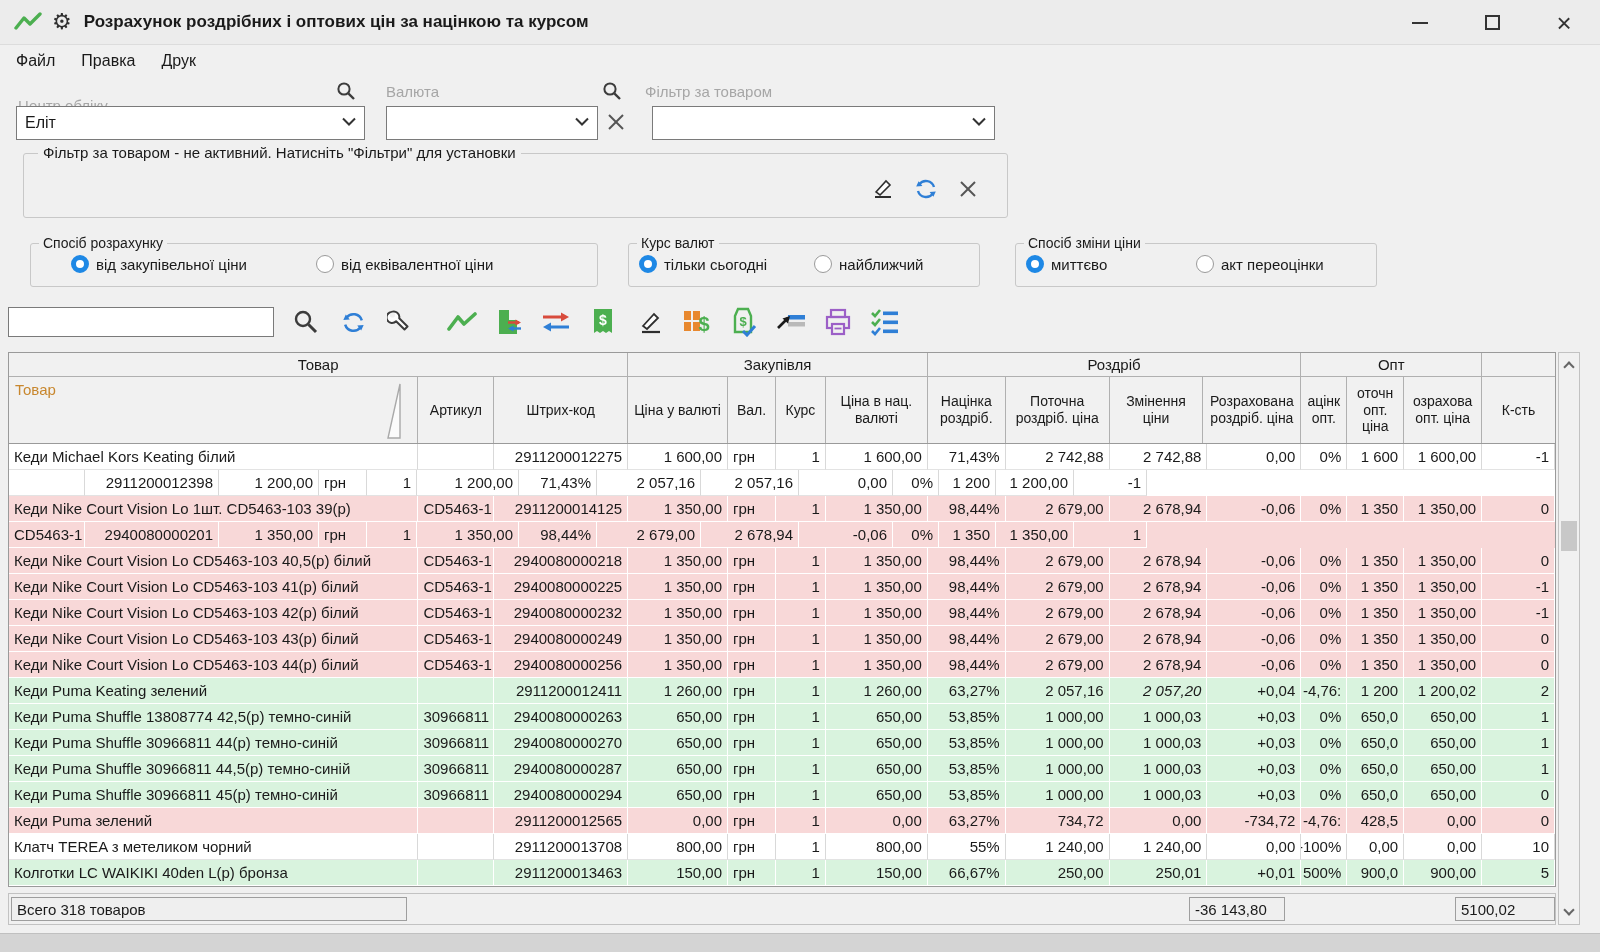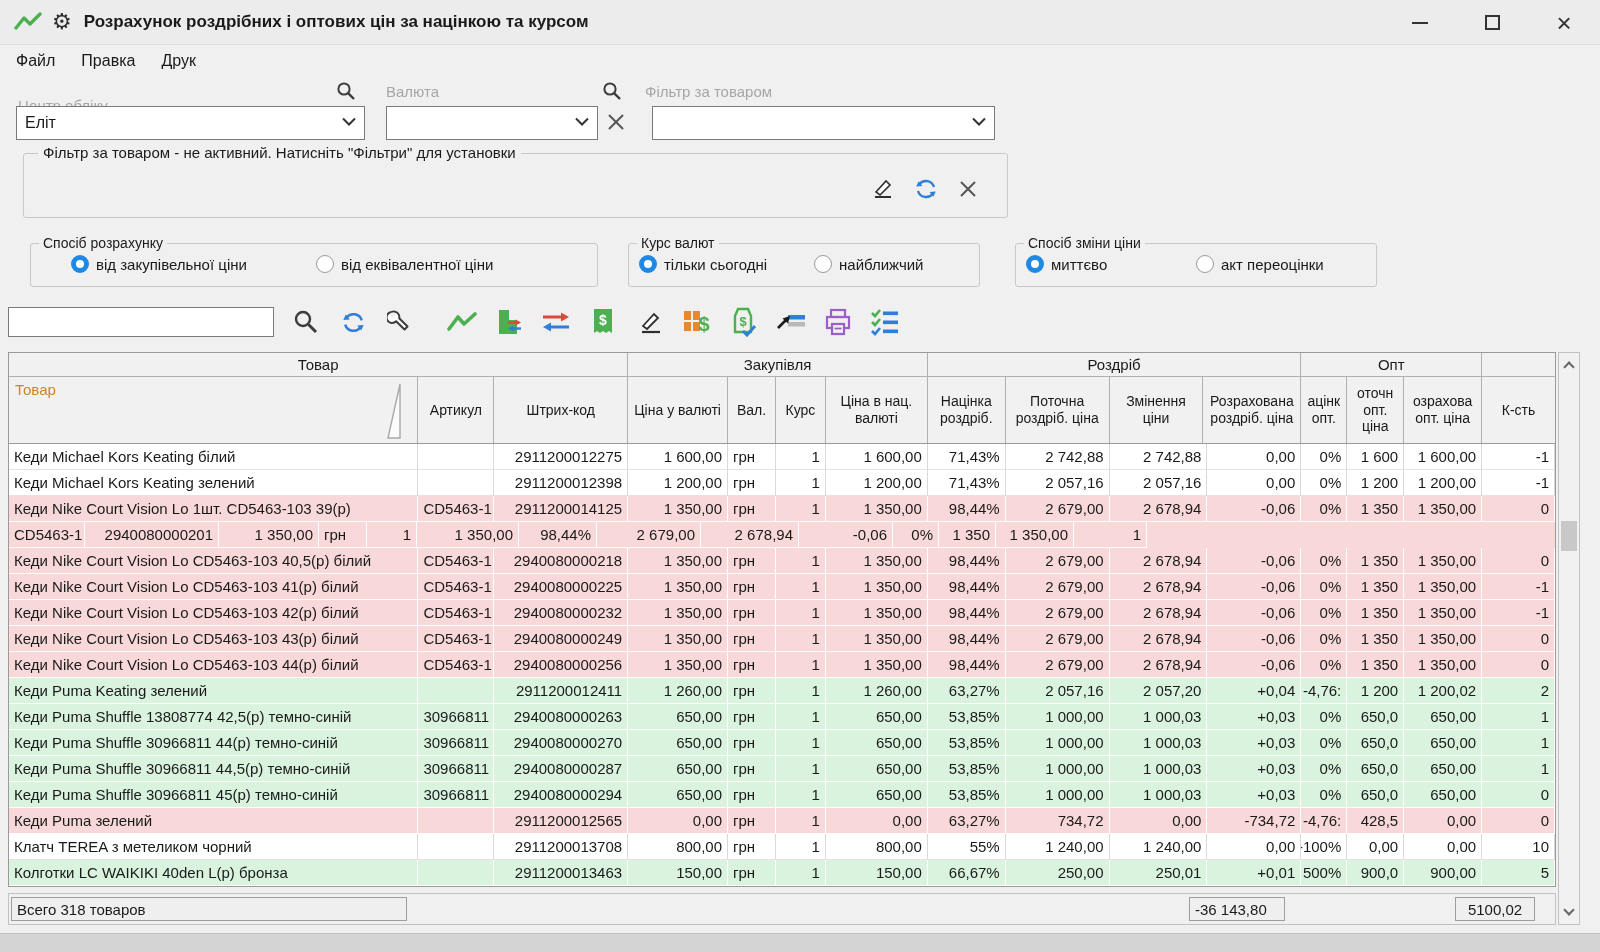--- a/index.html
+++ b/index.html
@@ -356,21 +356,20 @@
         <div class="cell a-right" style="width: 78px;">71,43%</div>
         <div class="cell a-right" style="width: 104px;">2 742,88</div>
         <div class="cell a-right" style="width: 98px;">2 742,88</div>
         <div class="cell a-right" style="width: 94px;">0,00</div>
         <div class="cell a-right" style="width: 46px;">0%</div>
         <div class="cell a-right" style="width: 57px;">1 600</div>
         <div class="cell a-right" style="width: 78px;">1 600,00</div>
         <div class="cell a-right" style="width: 73px;">-1</div>
       </div>
       <div class="row white">
-        <div class="cell a-left" style="width: 410px;">Кеди Michael Kors Keating зелений</div>
         <div class="cell a-left" style="width: 76px;"></div>
         <div class="cell a-right" style="width: 134px;">2911200012398</div>
         <div class="cell a-right" style="width: 100px;">1 200,00</div>
         <div class="cell a-left" style="width: 48px;">грн</div>
         <div class="cell a-right" style="width: 50px;">1</div>
         <div class="cell a-right" style="width: 102px;">1 200,00</div>
         <div class="cell a-right" style="width: 78px;">71,43%</div>
         <div class="cell a-right" style="width: 104px;">2 057,16</div>
         <div class="cell a-right" style="width: 98px;">2 057,16</div>
         <div class="cell a-right" style="width: 94px;">0,00</div>
@@ -500,21 +499,21 @@
       <div class="row green">
         <div class="cell a-left" style="width: 410px;">Кеди Puma Keating зелений</div>
         <div class="cell a-left" style="width: 76px;"></div>
         <div class="cell a-right" style="width: 134px;">2911200012411</div>
         <div class="cell a-right" style="width: 100px;">1 260,00</div>
         <div class="cell a-left" style="width: 48px;">грн</div>
         <div class="cell a-right" style="width: 50px;">1</div>
         <div class="cell a-right" style="width: 102px;">1 260,00</div>
         <div class="cell a-right" style="width: 78px;">63,27%</div>
         <div class="cell a-right" style="width: 104px;">2 057,16</div>
-        <div class="cell a-right" style="width: 98px;">2 057,20</div>
+        <div class="cell a-right" style="width: 98px; font-style: italic;">2 057,20</div>
         <div class="cell a-right" style="width: 94px;">+0,04</div>
         <div class="cell a-right" style="width: 46px;">-4,76:</div>
         <div class="cell a-right" style="width: 57px;">1 200</div>
         <div class="cell a-right" style="width: 78px;">1 200,02</div>
         <div class="cell a-right" style="width: 73px;">2</div>
       </div>
       <div class="row green">
         <div class="cell a-left" style="width: 410px;">Кеди Puma Shuffle 13808774 42,5(р) темно-синій</div>
         <div class="cell a-left" style="width: 76px;">30966811</div>
         <div class="cell a-right" style="width: 134px;">2940080000263</div>
@@ -645,19 +644,19 @@
       </div>
   </div>
 
   <div class="statusbar">
     <div class="spanel" style="left:2px;width:396px;">
       <span>Всего 318 товаров</span>
     </div>
     <div class="spanel" style="left:1180px;width:96px;">
       <span>-36 143,80</span>
     </div>
-    <div class="spanel" style="left:1446px;width:80px;justify-content:center;">
+    <div class="spanel" style="left:1446px;width:100px;">
       <span>5100,02</span>
     </div>
   </div>
 
   <div class="bottom-strip"></div>
 </div>
 
 </body></html>

